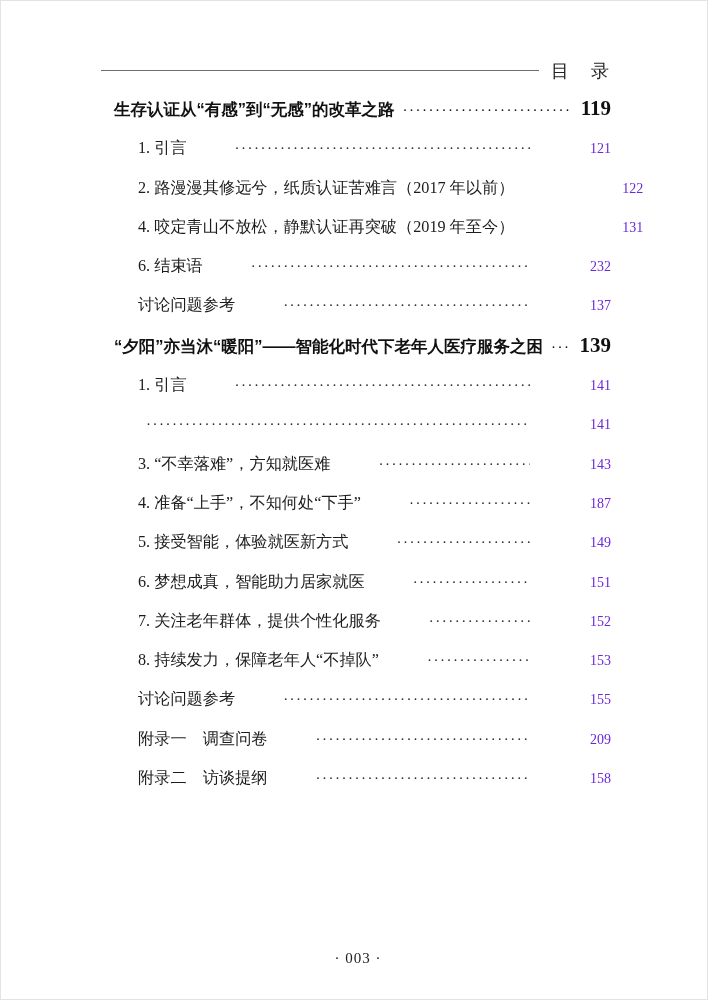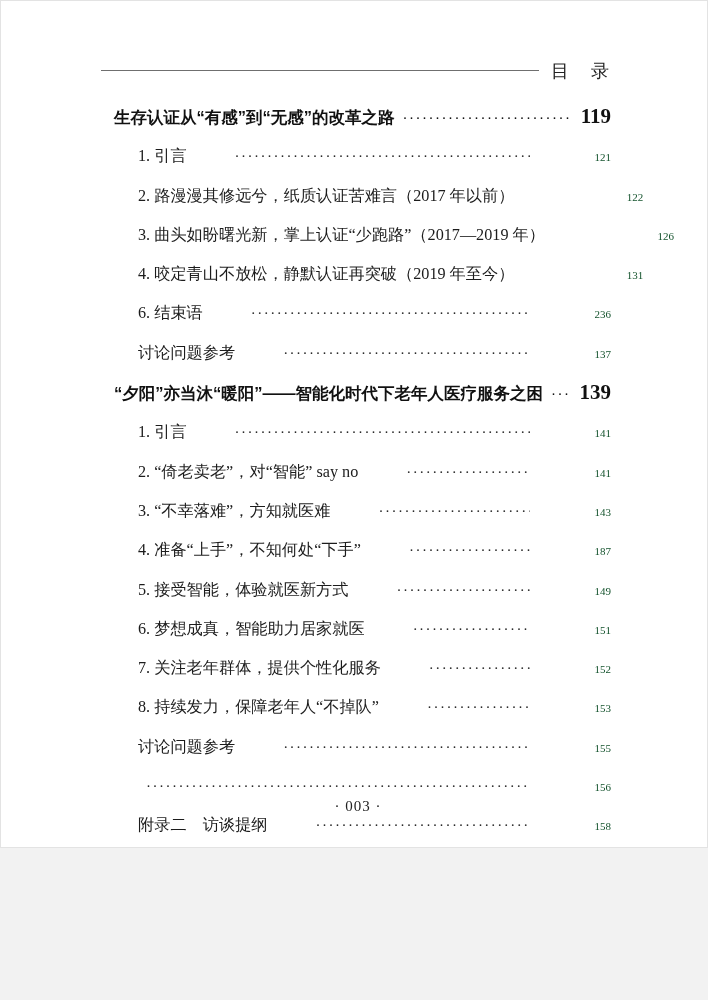--- a/index.html
+++ b/index.html
@@ -1,38 +1,38 @@
 <!DOCTYPE html>
 <html><head>
 <meta charset="utf-8">
 <style>
   html,body{margin:0;padding:0;background:#f2f2f2;}
   .sheet{
-    width:708px;height:848px;background:#ffffff;position:relative;
+    width:708px;height:1000px;background:#ffffff;position:relative;
     box-sizing:border-box;margin:0 auto;overflow:hidden;
     font-family:"Liberation Serif","DejaVu Serif",serif;color:#1a1a1a;
     border:1px solid #e3e3e3;
     padding-left:10px;
   }
   
   .header{
     position:absolute;top:58px;left:100px;right:96px;
     display:flex;align-items:center;
   }
   .header-rule{
     flex:1;height:0;border-top:1.5px solid #6f6f6f;margin-bottom:2px;
   }
   .header-title{
     margin-left:12px;font-size:18px;letter-spacing:2px;
     font-family:"Liberation Serif","DejaVu Serif",serif;color:#222;
     white-space:nowrap;
   }
   
   .toc{
-    position:absolute;top:104px;left:100px;right:96px;
+    position:absolute;top:96px;left:100px;right:96px;
   }
   .toc-row{
     display:flex;align-items:baseline;line-height:22px;margin-bottom:16.3px;
     white-space:nowrap;
   }
   .toc-row .label{white-space:nowrap;flex:0 0 auto;}
   .toc-row.section{
     font-family:"Liberation Sans","DejaVu Sans",sans-serif;
     font-weight:700;font-size:16.5px;padding-left:13px;color:#111;
   }
@@ -46,21 +46,21 @@
   }
   .leader::after{
     content:"·······························································································································································";
     font-size:15px;letter-spacing:1.5px;color:#2a2a2a;
     font-family:"Liberation Serif","DejaVu Serif",serif;
   }
   .toc-row.section .leader::after{color:#111;}
   .page{
     flex:0 0 auto;min-width:34px;text-align:right;
     font-family:"Liberation Serif","DejaVu Serif",serif;
-    font-size:11px;font-weight:400;color:#14532d;
+    font-size:14px;font-weight:400;color:#6d28d9;
   }
   .toc-row.section .page{font-weight:700;font-size:21px;color:#111;}
   
   .footer{
     position:absolute;left:8px;right:0;bottom:32px;text-align:center;
     font-size:15px;color:#222;letter-spacing:1px;
   }
 </style>
 </head>
 <body>
@@ -82,51 +82,45 @@
         <span class="label">1. 引言</span>
         <span class="leader"></span>
         <span class="page">121</span>
       </div>
       <div class="toc-row item">
         <span class="label">2. 路漫漫其修远兮，纸质认证苦难言（2017 年以前）</span>
         <span class="leader"></span>
         <span class="page">122</span>
       </div>
       <div class="toc-row item">
-        <span class="label">3. 曲头如盼曙光新，掌上认证“少跑路”（2017—2019 年）</span>
-        <span class="leader"></span>
-        <span class="page">126</span>
-      </div>
-      <div class="toc-row item">
         <span class="label">4. 咬定青山不放松，静默认证再突破（2019 年至今）</span>
         <span class="leader"></span>
         <span class="page">131</span>
       </div>
       <div class="toc-row item">
         <span class="label">6. 结束语</span>
         <span class="leader"></span>
-        <span class="page">236</span>
+        <span class="page">232</span>
       </div>
       <div class="toc-row item">
         <span class="label">讨论问题参考</span>
         <span class="leader"></span>
         <span class="page">137</span>
       </div>
       <div class="toc-row section">
         <span class="label">“夕阳”亦当沐“暖阳”——智能化时代下老年人医疗服务之困</span>
         <span class="leader"></span>
         <span class="page">139</span>
       </div>
       <div class="toc-row item">
         <span class="label">1. 引言</span>
         <span class="leader"></span>
         <span class="page">141</span>
       </div>
       <div class="toc-row item">
-        <span class="label">2. “倚老卖老”，对“智能” say no</span>
         <span class="leader"></span>
         <span class="page">141</span>
       </div>
       <div class="toc-row item">
         <span class="label">3. “不幸落难”，方知就医难</span>
         <span class="leader"></span>
         <span class="page">143</span>
       </div>
       <div class="toc-row item">
         <span class="label">4. 准备“上手”，不知何处“下手”</span>
@@ -152,22 +146,23 @@
         <span class="label">8. 持续发力，保障老年人“不掉队”</span>
         <span class="leader"></span>
         <span class="page">153</span>
       </div>
       <div class="toc-row item">
         <span class="label">讨论问题参考</span>
         <span class="leader"></span>
         <span class="page">155</span>
       </div>
       <div class="toc-row item">
+        <span class="label">附录一　调查问卷</span>
         <span class="leader"></span>
-        <span class="page">156</span>
+        <span class="page">209</span>
       </div>
       <div class="toc-row item">
         <span class="label">附录二　访谈提纲</span>
         <span class="leader"></span>
         <span class="page">158</span>
       </div>
     </div>
 
   <div class="footer">· 003 ·</div>
 

